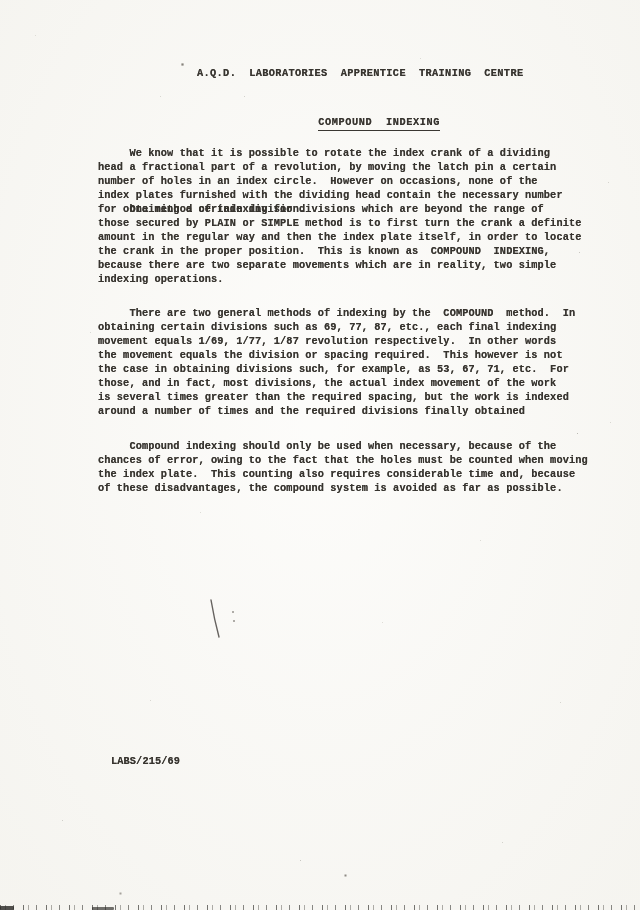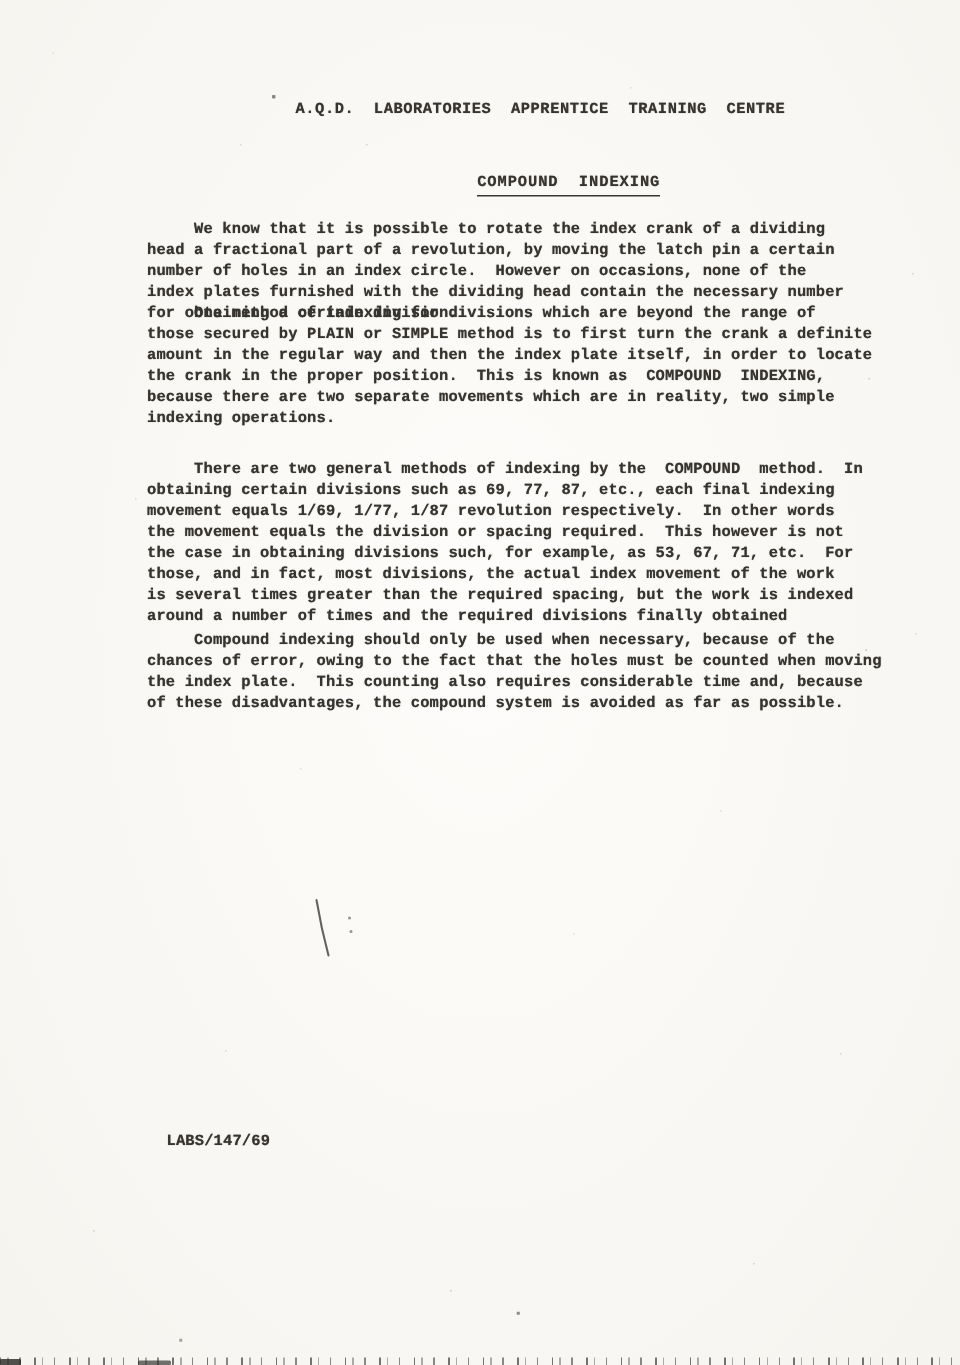--- a/index.html
+++ b/index.html
@@ -36,21 +36,21 @@
   .doc-title-text {
     display: inline-block;
     letter-spacing: 0.6px;
     border-bottom: 1.4px solid #3a3732;
     padding-bottom: 1px;
     text-align: right;
   }
   .para-1 { top: 146px; left: 98px; }
   .para-2 { top: 202px; left: 98px; }
   .para-3 { top: 306px; left: 98px; }
-  .para-4 { top: 420px; left: 98px; }
+  .para-4 { top: 439px; left: 98px; }
   .doc-footer { top: 754px; left: 111px; }
 
   .pen-mark { position: absolute; left: 205px; top: 595px; }
 
   .speckles {
     position: absolute; top: 0; left: 0;
     width: 1px; height: 1px; background: transparent;
     box-shadow:
       182px 64px 0 0.6px #85817a,
       35px 35px 0 #dddcd6,
@@ -126,21 +126,21 @@
 chances of error, owing to the fact that the holes must be counted when moving
 the index plate.  This counting also requires considerable time and, because
 of these disadvantages, the compound system is avoided as far as possible.</div>
 
   <svg class="pen-mark" width="40" height="50" viewBox="0 0 40 50">
     <path d="M 6,5 C 8,17 10,27 14,42" fill="none" stroke="#4b4844" stroke-width="1.4" stroke-linecap="round" opacity="0.85"></path>
     <circle cx="28" cy="17" r="1" fill="#6b6862" opacity="0.7"></circle>
     <circle cx="29" cy="26" r="1" fill="#6b6862" opacity="0.7"></circle>
   </svg>
 
-  <div class="typed doc-footer">LABS/147/69</div>
+  <div class="typed doc-footer">LABS/215/69</div>
 
   <div class="speckles"></div>
 
   <div class="bottom-edge"></div>
   <div class="bottom-edge-blob blob-a"></div>
   <div class="bottom-edge-blob blob-b"></div>
 
 </div>
 
 </body></html>

